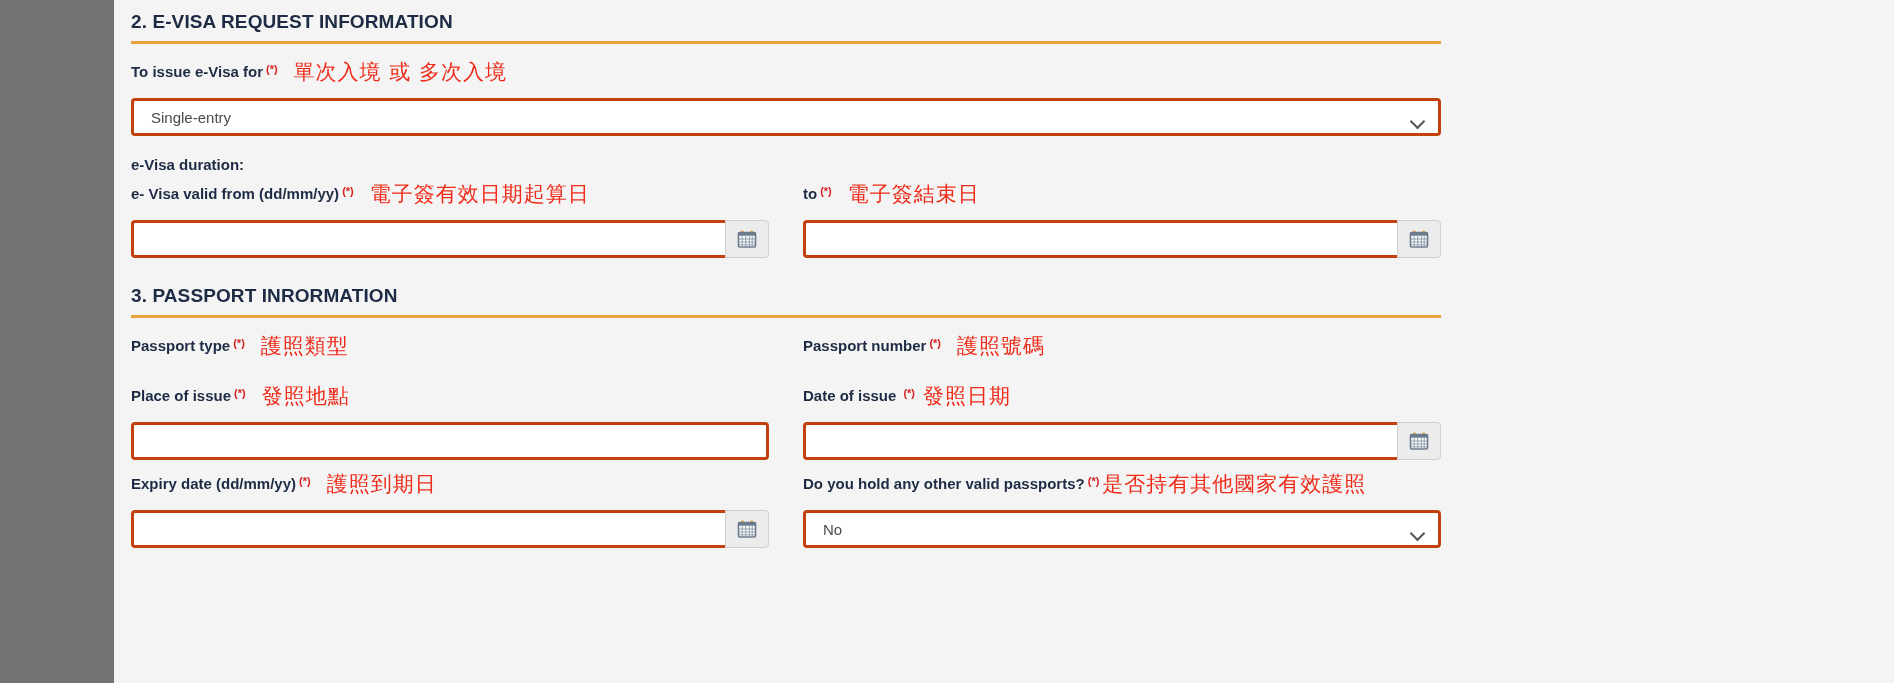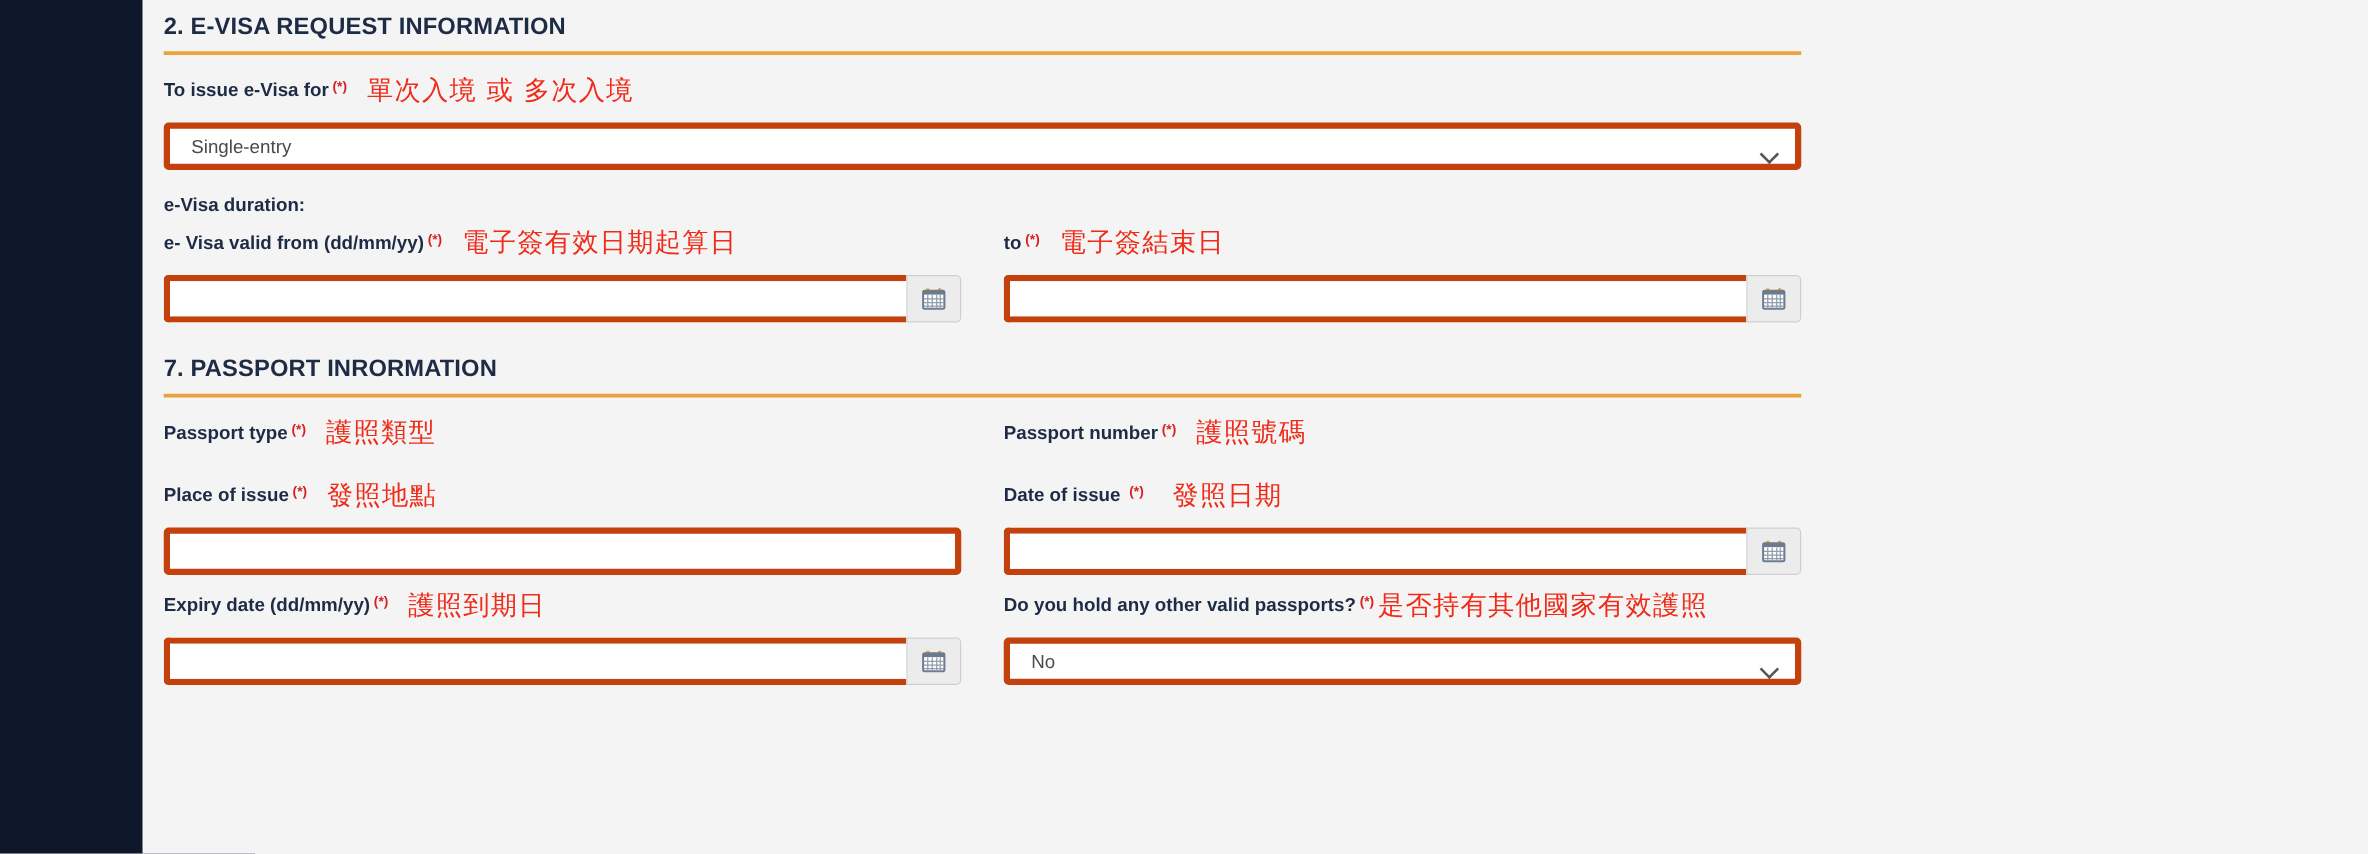--- a/index.html
+++ b/index.html
@@ -8,21 +8,21 @@
     width: 1894px; height: 683px;
     background: #ffffff;
     font-family: "Liberation Sans", "DejaVu Sans", sans-serif;
     overflow: hidden;
   }
 
   .page {
     position: relative;
     width: 1894px;
     height: 683px;
-    background: #0f172a;
+    background: #737373;
   }
 
   
   .form-panel {
     position: absolute;
     left: 114px;
     top: 0;
     width: 1780px;
     height: 683px;
     background: #f4f4f4;
@@ -84,21 +84,21 @@
     margin-left: 16px;
     letter-spacing: 1px;
     position: relative;
     top: 2px;
   }
 
   
   .field-select, .field-text {
     height: 38px;
     background: #ffffff;
-    border: 5px solid #c2410c;
+    border: 3px solid #c2410c;
     border-radius: 4px;
     font-size: 15px;
     color: #4a4a4a;
     display: flex;
     align-items: center;
     padding: 0 12px 0 17px;
     position: relative;
   }
   .field-select::after {
     content: "";
@@ -233,21 +233,21 @@
                 <line x1="2" y1="15.8" x2="18" y2="15.8"></line>
               </g>
             </svg>
           </div>
         </div>
       </div>
 
       <div class="sp16"></div>
 
       <div class="section">
-        <div class="section-title">7. PASSPORT INRORMATION</div>
+        <div class="section-title">3. PASSPORT INRORMATION</div>
         <div class="section-rule"></div>
       </div>
 
       <div class="sp12"></div>
 
       <div class="two-col">
         <div class="label-row">
           <span class="lbl">Passport type</span>
           <span class="req">(*)</span>
           <span class="zh">護照類型</span>
@@ -268,21 +268,21 @@
       <div class="two-col">
         <div class="label-row">
           <span class="lbl">Place of issue</span>
           <span class="req">(*)</span>
           <span class="zh">發照地點</span>
         </div>
         <div></div>
         <div class="label-row">
           <span class="lbl">Date of issue</span>
           <span class="req" style="margin-left:7px;">(*)</span>
-          <span class="zh" style="margin-left:23px;">發照日期</span>
+          <span class="zh" style="margin-left:8px;">發照日期</span>
         </div>
       </div>
 
       <div class="sp8"></div>
 
       <div class="two-col">
         <div class="field-text"></div>
         <div></div>
         <div class="input-group">
           <div class="field-text"></div>

